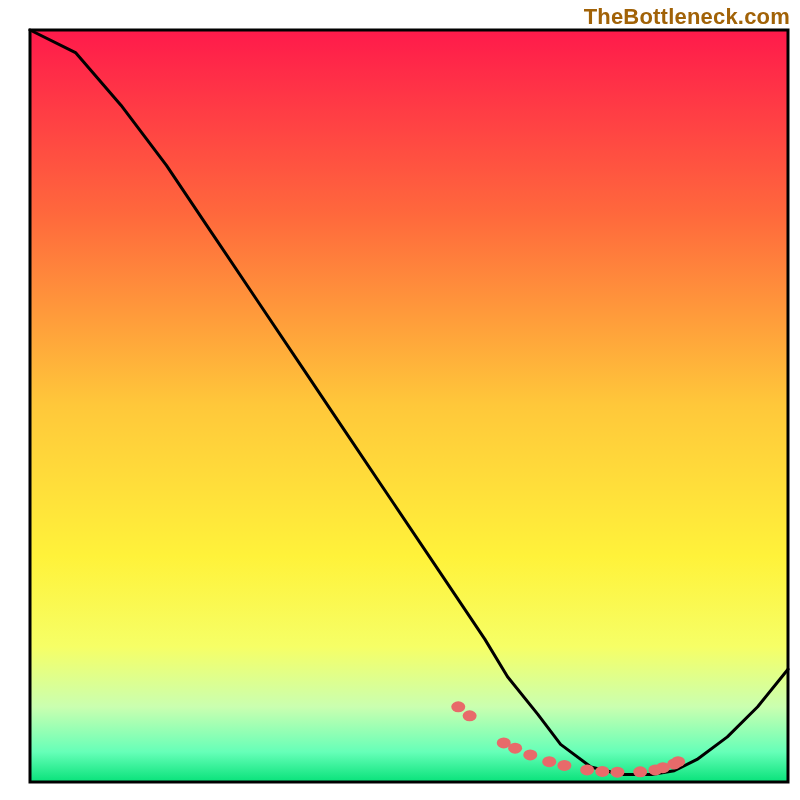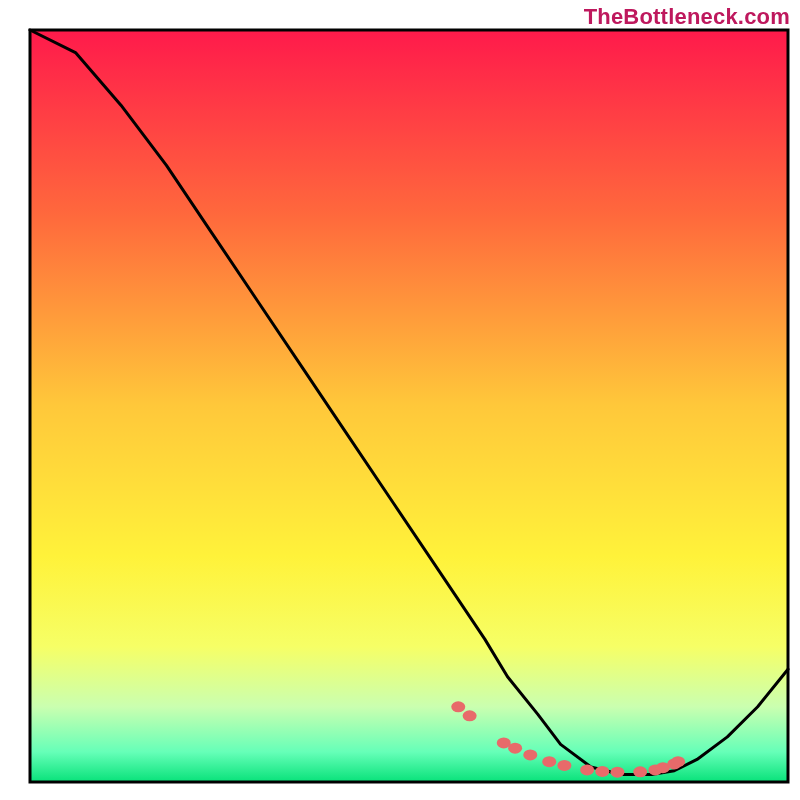--- a/index.html
+++ b/index.html
@@ -15,21 +15,21 @@
     position: relative;
     width: 800px;
     height: 800px;
   }
   .watermark {
     position: absolute;
     top: 4px;
     right: 10px;
     font-size: 22px;
     font-weight: 600;
-    color: #be185d;
+    color: #a16207;
     letter-spacing: 0.2px;
     z-index: 10;
     pointer-events: none;
   }
   svg {
     position: absolute;
     top: 0;
     left: 0;
   }
 </style>

